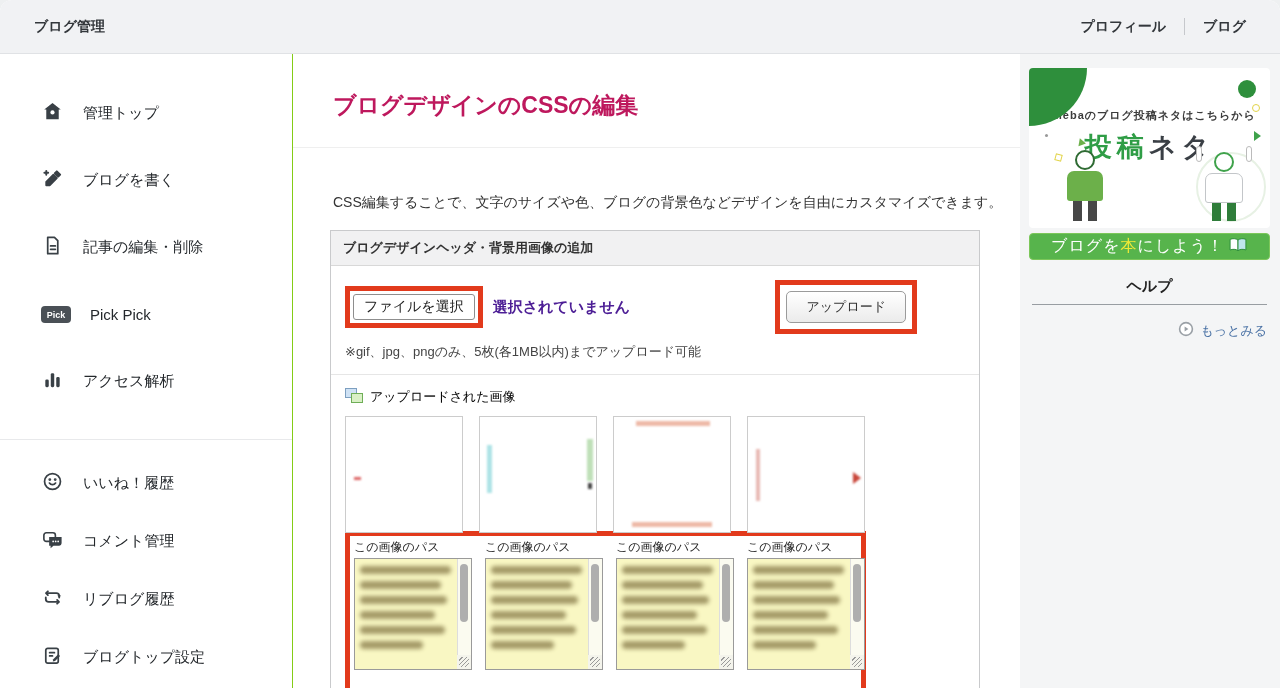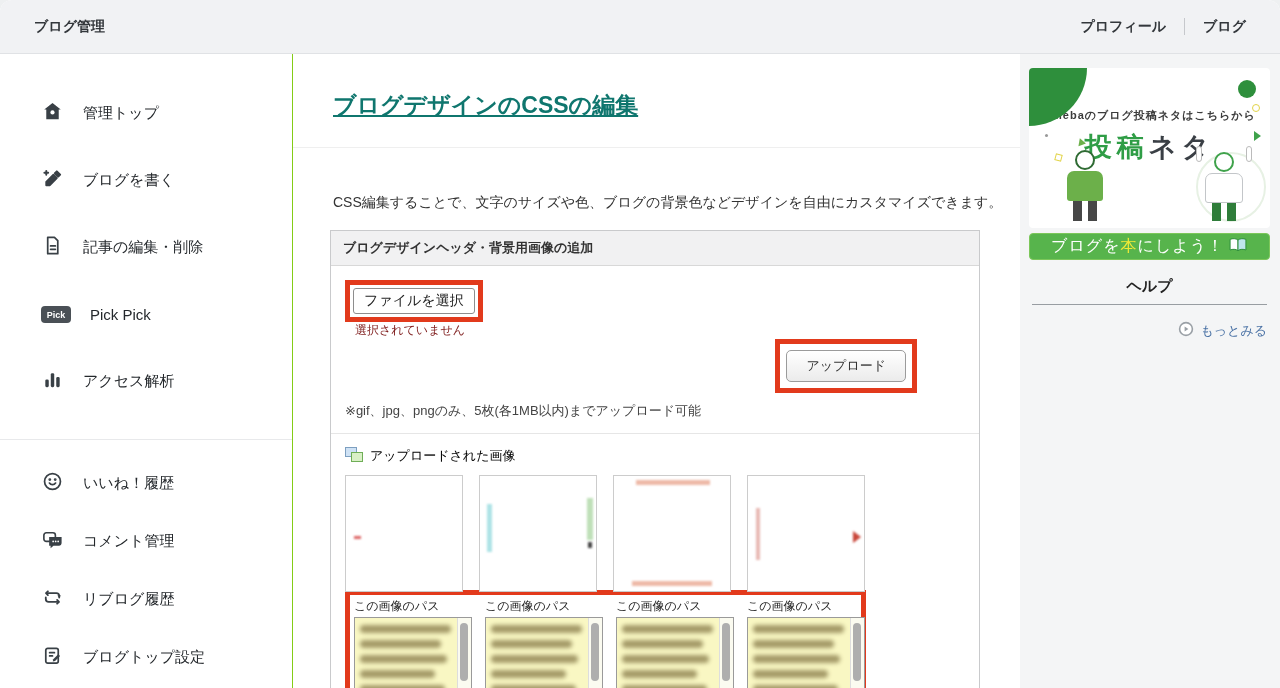--- a/index.html
+++ b/index.html
@@ -19,32 +19,32 @@
   .sidebar { width:293px; background:#fff; border-right:1px solid #84cc16; padding-top:26px; flex-shrink:0; }
   .side-group1 .side-item { height:67px; }
   .side-group2 .side-item { height:58px; }
   .side-item { display:flex; align-items:center; gap:19px; padding-left:41px; cursor:pointer; }
   .side-item .label { font-size:15px; font-weight:500; color:#24282c; }
   .side-divider { border-top:1px solid #e8e9eb; margin:24px 0 14px; }
   .pick-badge { display:inline-flex; width:30px; height:17px; border-radius:4px; background:#4a5056; color:#fff; font-size:9px; font-weight:bold; align-items:center; justify-content:center; }
 
   
   .content { flex:1; background:#fff; overflow:hidden; }
-  .page-title { font-size:23px; font-weight:bold; color:#0f766e; padding:36px 0 26px 40px; border-bottom:1px solid #efefef;text-decoration:underline; }
+  .page-title { font-size:23px; font-weight:bold; color:#be185d; padding:36px 0 26px 40px; border-bottom:1px solid #efefef; }
   .desc { font-size:14px; color:#333; margin:46px 0 0 40px; }
 
   .panel { width:650px; margin:18px 0 0 37px; border:1px solid #c9cacc; background:#fff; }
   .panel-header { background:#f1f1f2; border-bottom:1px solid #d8d8d8; padding:8px 12px; font-size:13px; font-weight:bold; color:#333; }
   .panel-body { padding:14px 14px 16px; }
 
   .annot { border:5px solid #e23a1c; }
-  .upload-row { display:flex; align-items:flex-start;flex-direction:column; }
+  .upload-row { display:flex; align-items:center; }
   .file-annot { display:inline-flex; align-items:center; padding:3px; }
   .file-btn { font-size:14px; color:#222; background:#fff; border:1px solid #8e8e8e; border-radius:3px; padding:3px 10px; cursor:pointer; font-family:inherit; }
-  .file-status { margin-left:10px; font-size:12px; color:#7f1d1d; }
+  .file-status { margin-left:10px; font-size:15px; color:#4c1d95;font-weight:bold; }
   .upload-annot { margin-left:auto; margin-right:48px; padding:6px;font-family:Liberation Serif, serif; }
   .upload-btn { font-size:13px; color:#333; border:1px solid #9b9b9b; border-radius:5px; background:linear-gradient(#ffffff,#ebebeb); padding:6px 19px; cursor:pointer; font-family:inherit; }
   .note { font-size:13px; color:#444; margin-top:9px; }
   .hr { border-top:1px solid #e6e6e6; margin:13px -14px 0; }
 
   .uploaded-label { display:flex; align-items:flex-start; gap:7px; margin-top:13px; font-size:13px; color:#000000; }
   .img-ico { position:relative; width:18px; height:15px; flex-shrink:0; }
   .img-ico i { position:absolute; width:12px; height:10px; border:1px solid #7d9fc0; background:#cfe2f5; left:0; top:0; }
   .img-ico em { position:absolute; width:12px; height:10px; border:1px solid #6fae57; background:#d9f0c6; right:0; bottom:0; }
 

